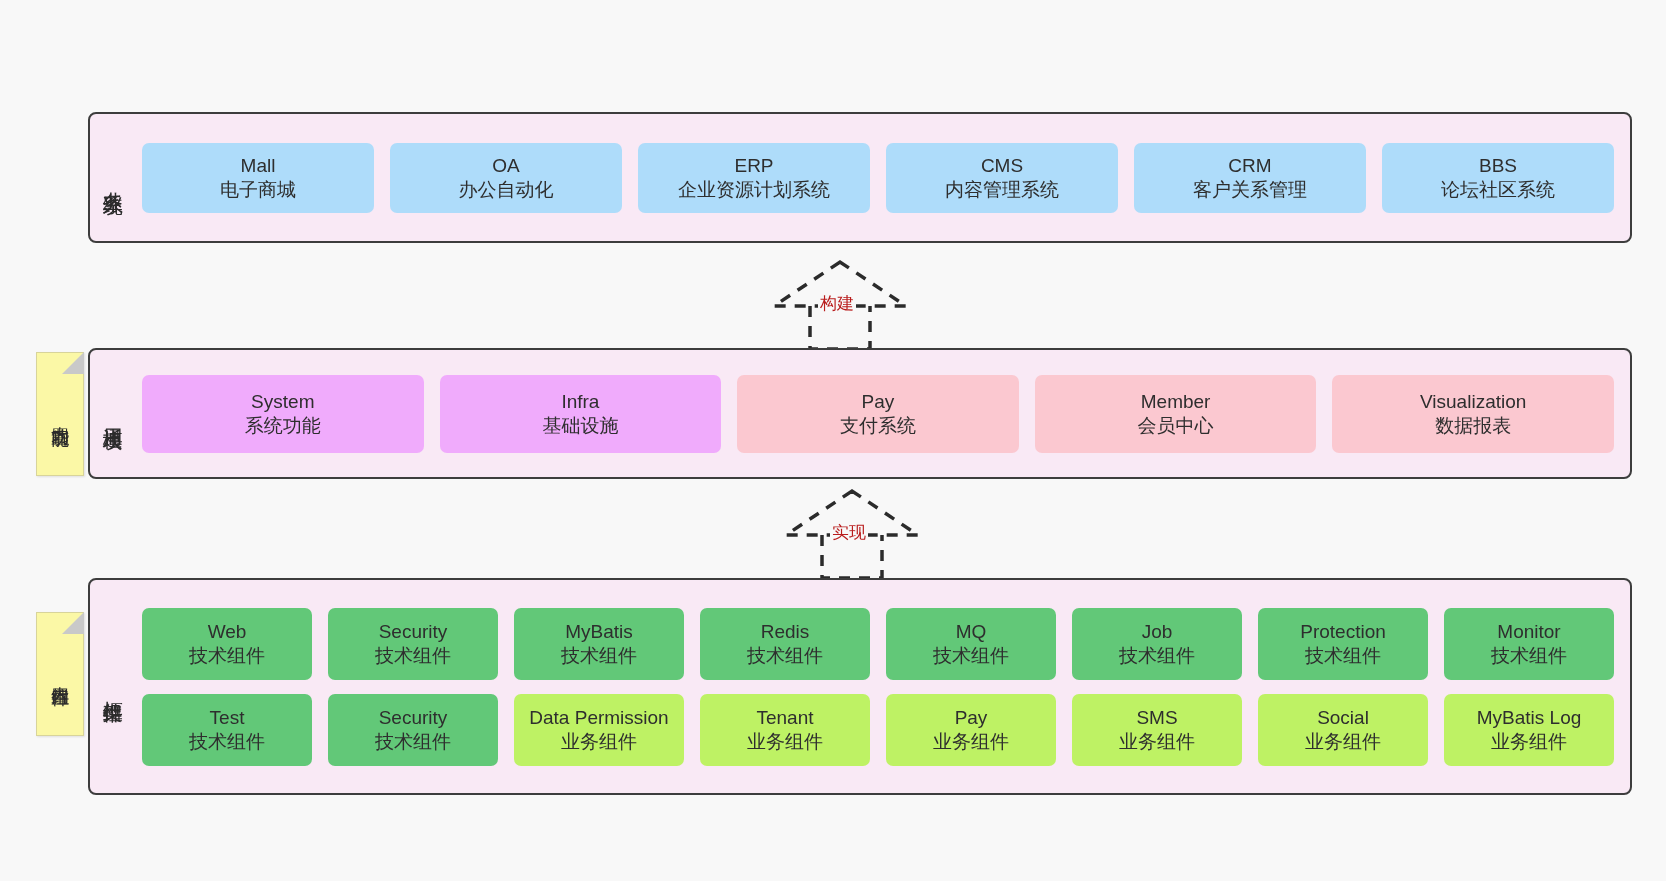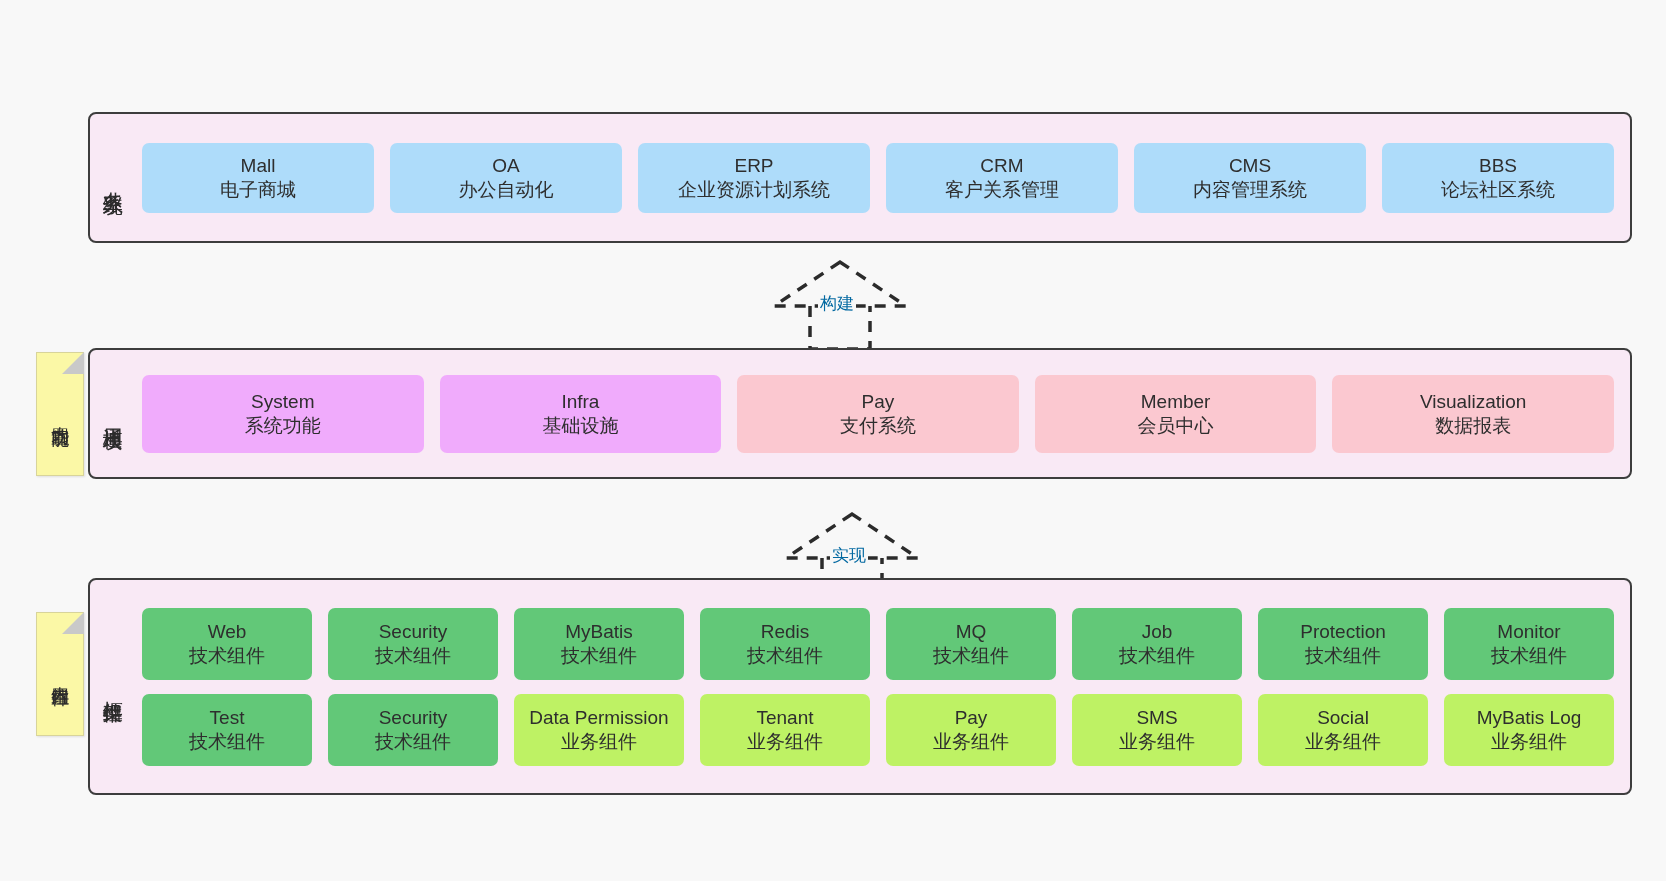--- a/index.html
+++ b/index.html
@@ -134,27 +134,27 @@
     position: absolute;
     width: 160px;
     height: 95px;
   }
   .arrow svg { display: block; }
   .arrow-label {
     position: absolute;
     left: 58px;
     top: 36px;
     font-size: 17px;
-    color: #0369a1;
+    color: #b91c1c;
     background: #f8f8f8;
     padding: 0 2px;
     white-space: nowrap;
   }
   #arrow-build   { left: 760px; top: 256px; }
-  #arrow-realize { left: 772px; top: 508px; }
+  #arrow-realize { left: 772px; top: 485px; }
 </style>
 </head>
 <body>
 
 <div class="canvas">
 
   <div class="layer" id="layer-business">
     <div class="layer-title">业务系统</div>
     <div class="layer-body">
       <div class="row">
@@ -165,26 +165,26 @@
         </div>
         <div class="card blue">
           <span class="t-en">OA</span>
           <span class="t-cn">办公自动化</span>
         </div>
         <div class="card blue">
           <span class="t-en">ERP</span>
           <span class="t-cn">企业资源计划系统</span>
         </div>
         <div class="card blue">
+          <span class="t-en">CMS</span>
+          <span class="t-cn">内容管理系统</span>
+        </div>
+        <div class="card blue">
           <span class="t-en">CRM</span>
           <span class="t-cn">客户关系管理</span>
-        </div>
-        <div class="card blue">
-          <span class="t-en">CMS</span>
-          <span class="t-cn">内容管理系统</span>
         </div>
         <div class="card blue">
           <span class="t-en">BBS</span>
           <span class="t-cn">论坛社区系统</span>
         </div>
 
       </div>
     </div>
   </div>
 

